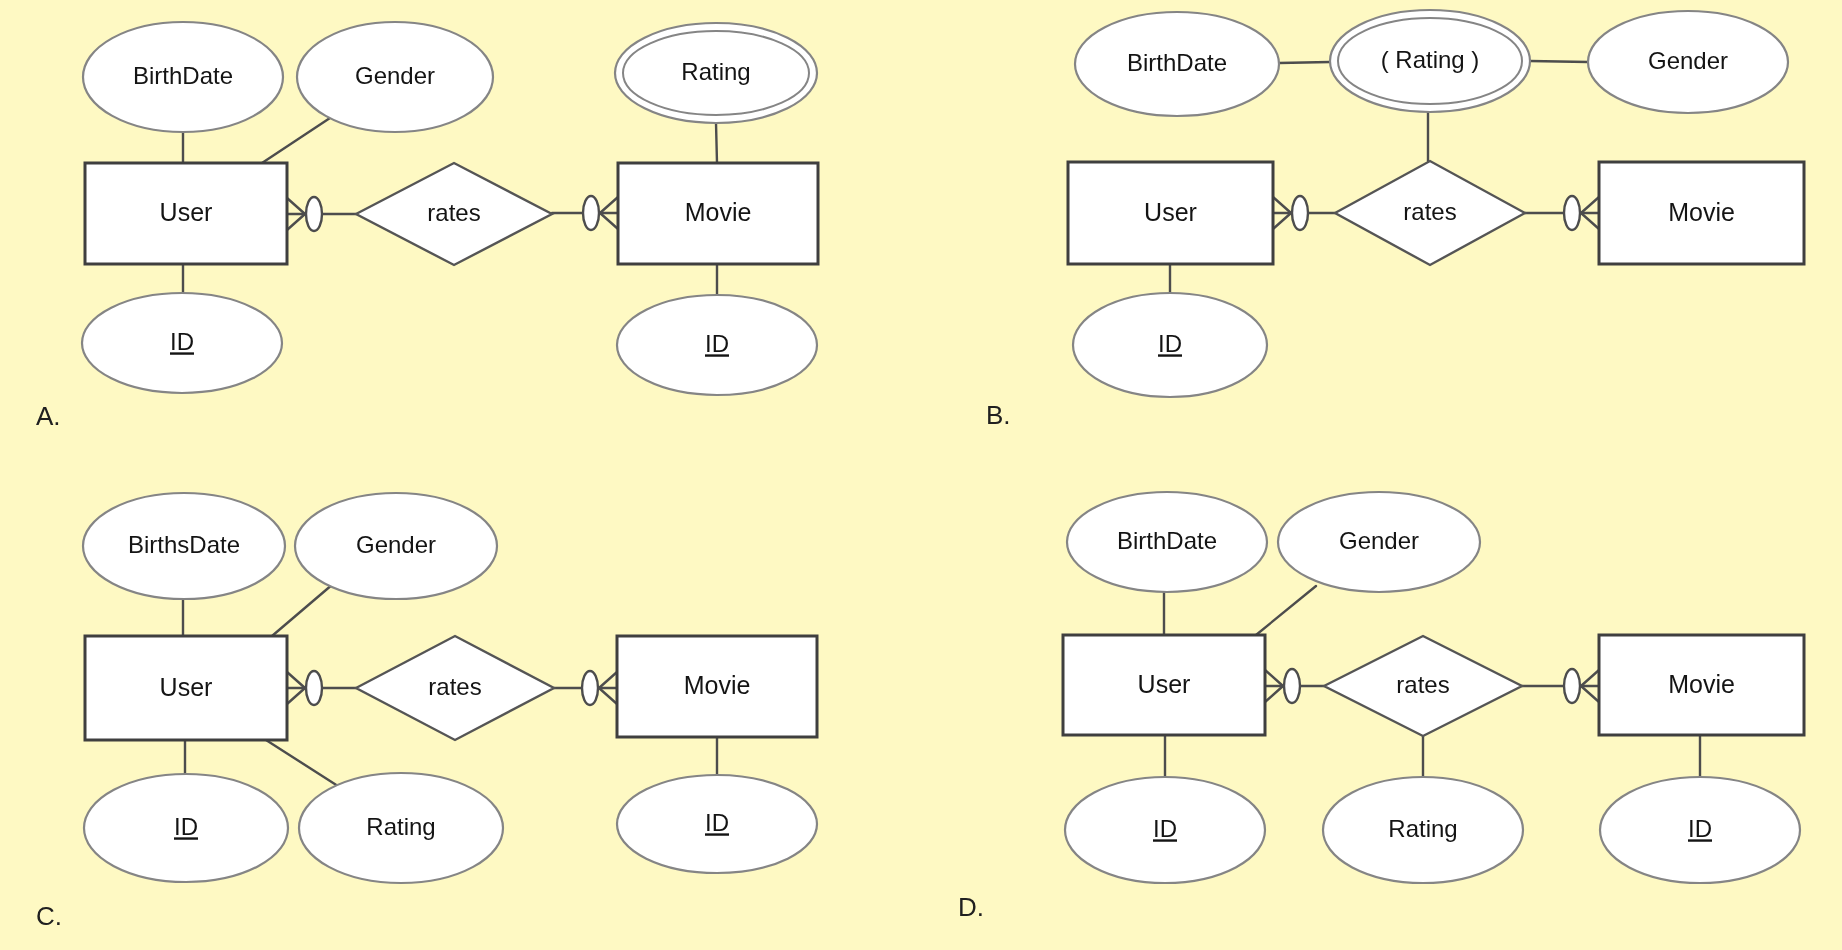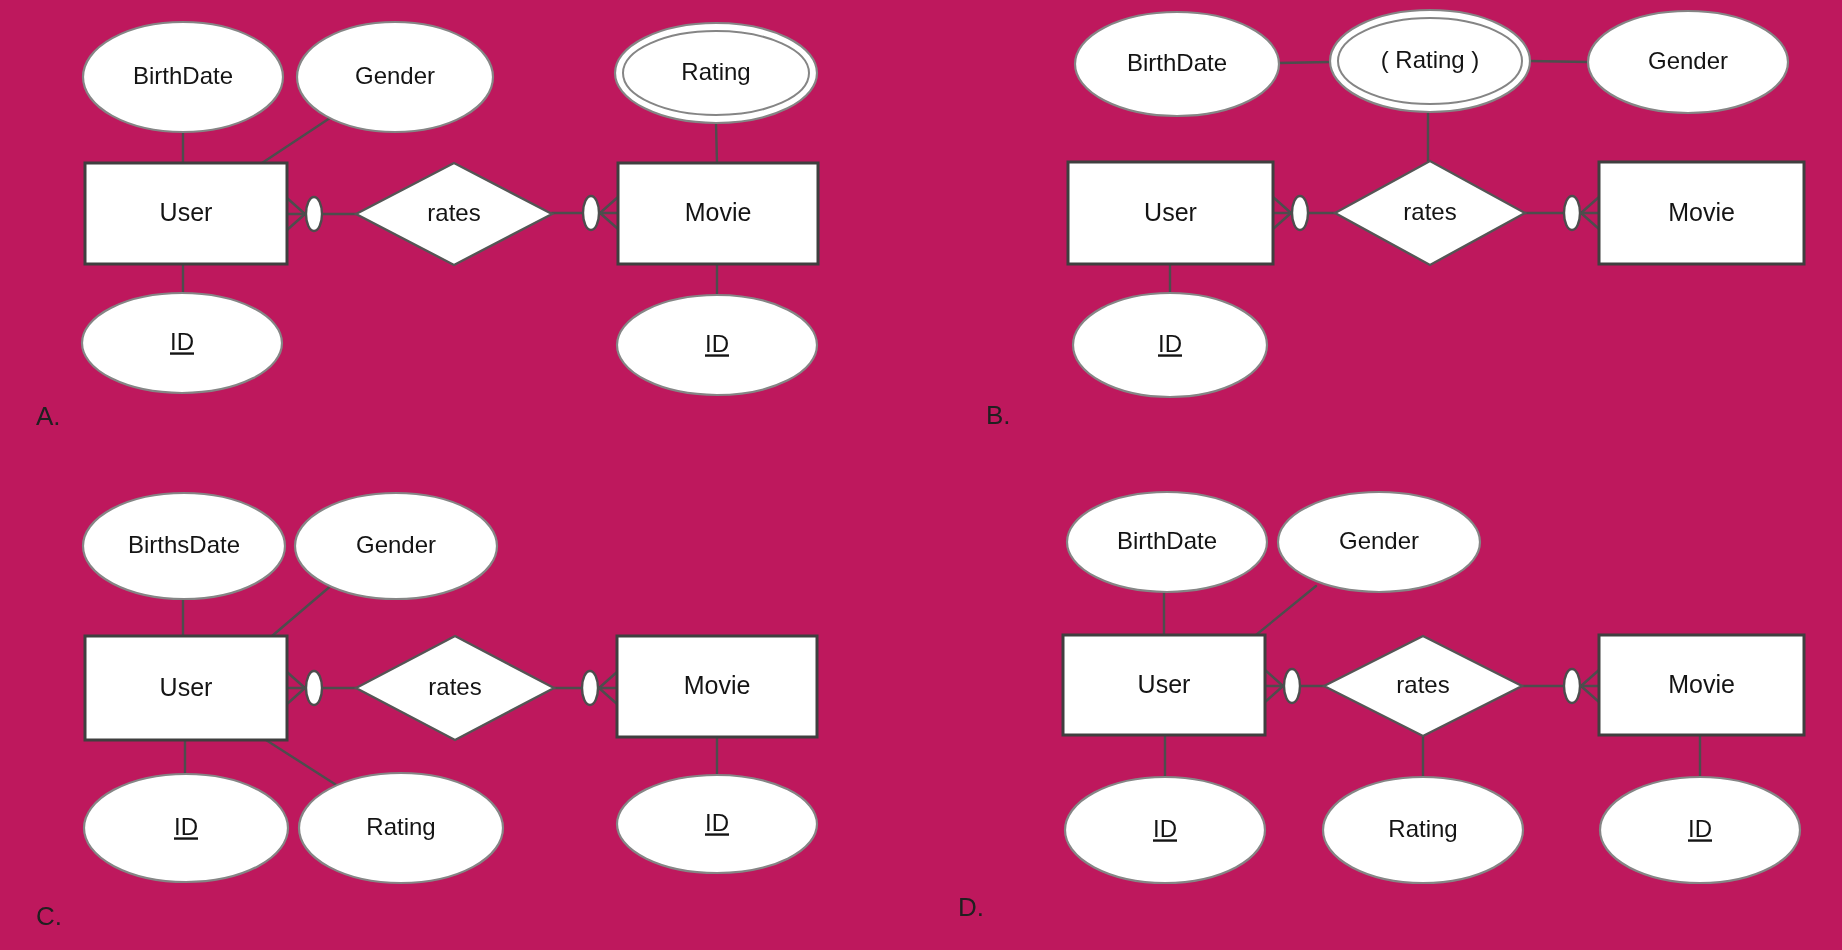--- a/index.html
+++ b/index.html
@@ -1,16 +1,16 @@
 <!DOCTYPE html>
 <html><head>
 <meta charset="utf-8">
 <style>
   html,body{margin:0;padding:0;background:#ffffff;}
-  .canvas{position:relative;width:1842px;height:950px;background:#be185d;overflow:hidden;
+  .canvas{position:relative;width:1842px;height:950px;background:#fef9c3;overflow:hidden;
           font-family:"Liberation Sans", sans-serif;}
   svg{position:absolute;left:0;top:0;}
   .entity{fill:#ffffff;stroke:#3f3f3f;stroke-width:3;}
   .attr{fill:#ffffff;stroke:#858585;stroke-width:2.2;}
   .attr-inner{fill:none;stroke:#858585;stroke-width:2;}
   .rel{fill:#ffffff;stroke:#555555;stroke-width:2.4;}
   .edge{stroke:#4d4d4d;stroke-width:2.4;fill:none;stroke-linecap:round;}
   .prong{stroke:#4d4d4d;stroke-width:2.4;fill:none;stroke-linecap:round;}
   .oval{fill:#ffffff;stroke:#4d4d4d;stroke-width:2.4;}
   .shape-label{font-family:"Liberation Sans",sans-serif;font-size:24px;fill:#141414;

